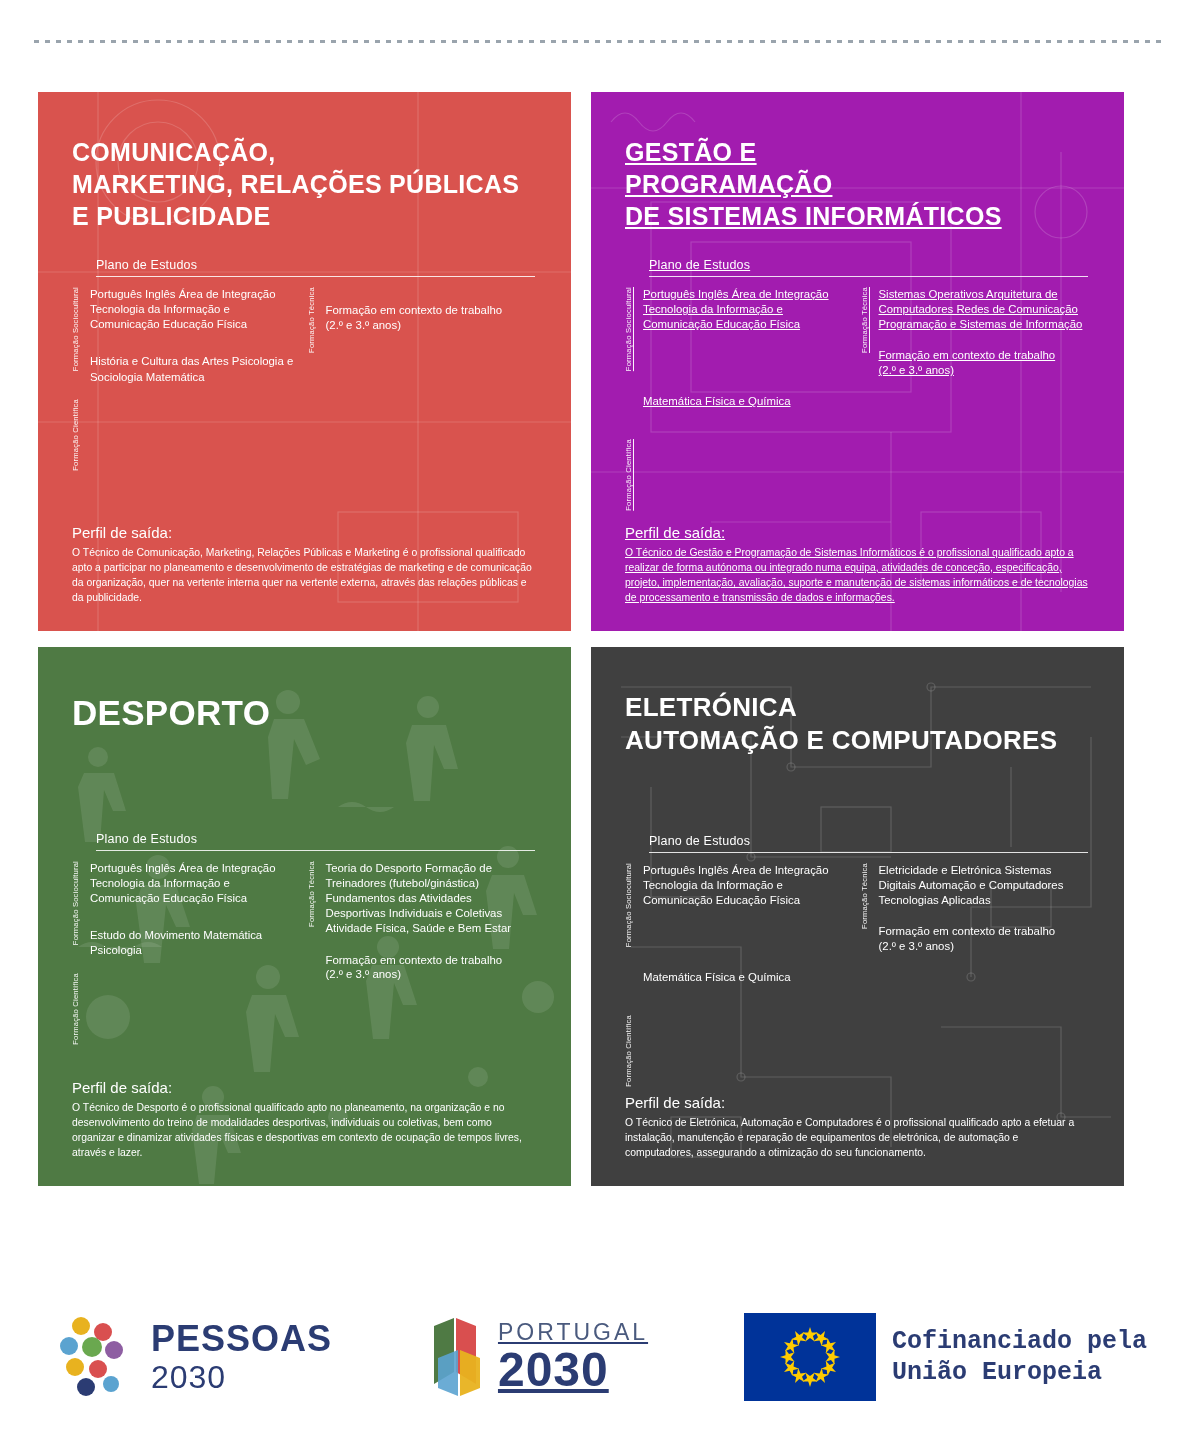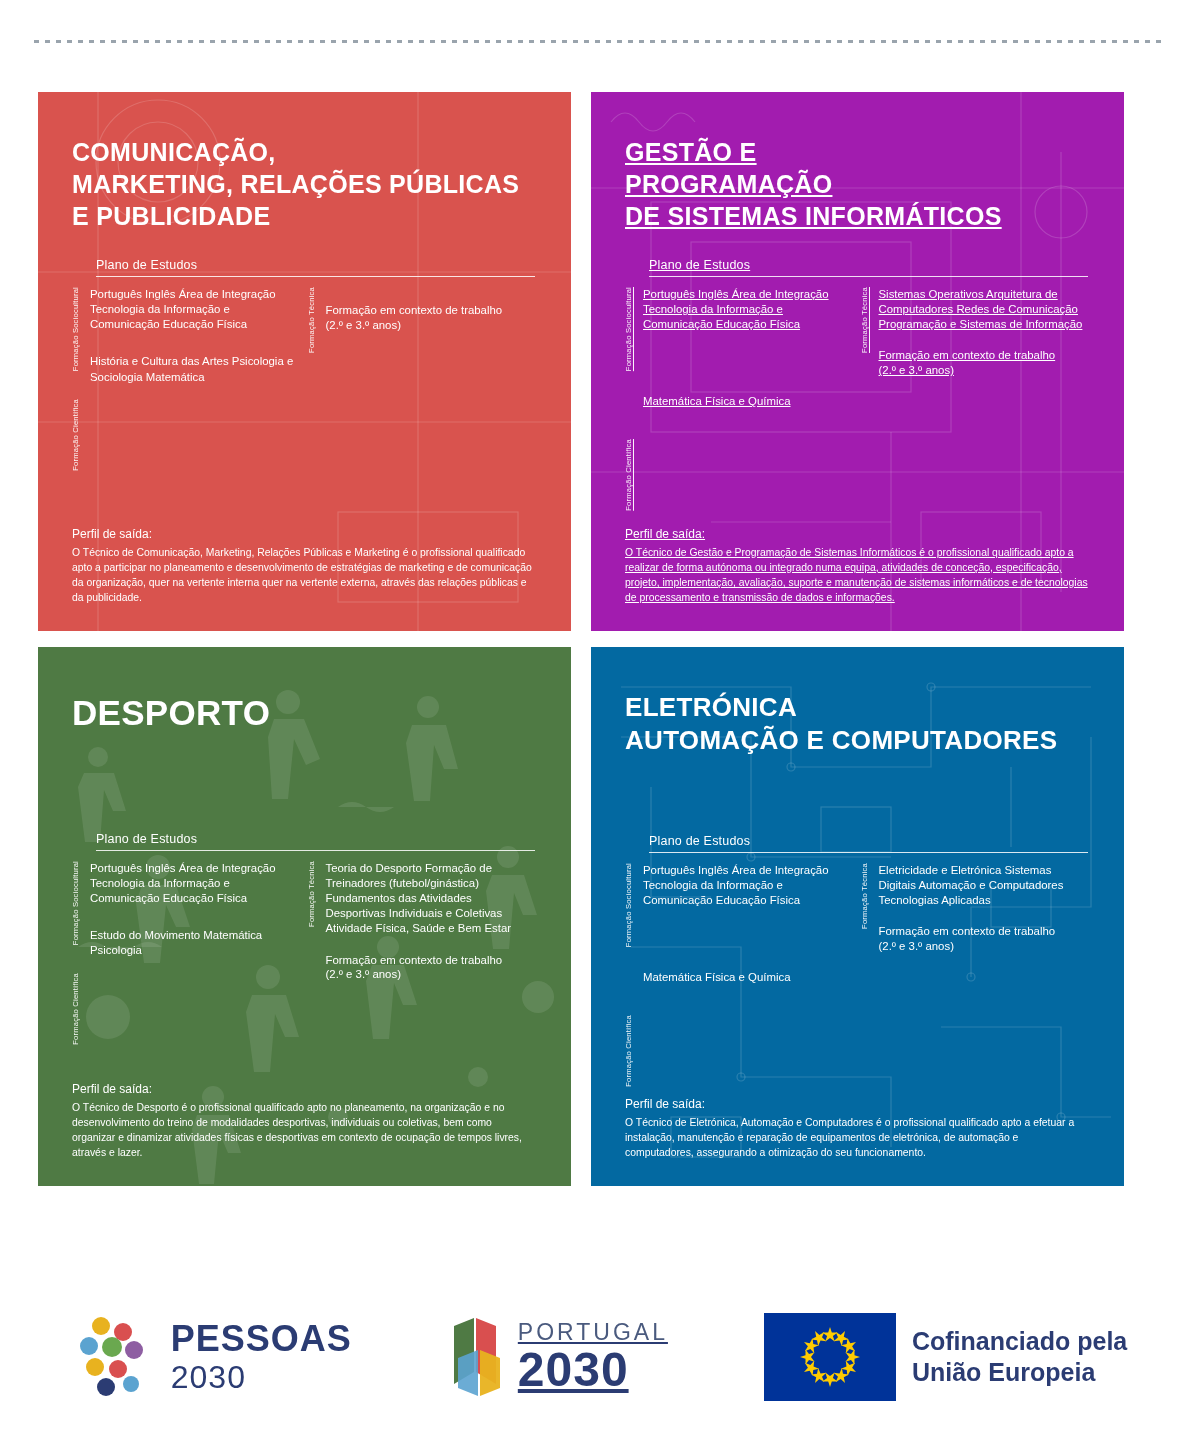--- a/index.html
+++ b/index.html
@@ -119,34 +119,34 @@
     font-size: 11.4px;
     line-height: 1.3;
     margin-top: 16px;
     white-space: pre-line;
   }
 
   .profile {
     margin-top: auto;
   }
   .profile-title {
-    font-size: 12px;
+    font-size: 15px;
     margin-bottom: 4px;
   }
   .profile-text {
     font-size: 10.4px;
     line-height: 1.45;
     max-width: 470px;
   }
 
   
   .card.red    { background: #d9534e; }
   .card.yellow { background: #a21caf; color: #ffffff; text-decoration: underline; }
   .card.green  { background: #4f7a44; }
-  .card.blue   { background: #0369a1; }
+  .card.blue   { background: #404040; }
 
   
   .pattern-lines line, .pattern-lines path, .pattern-lines circle, .pattern-lines rect {
     fill: none;
     stroke: rgba(255,255,255,0.16);
     stroke-width: 1.2;
   }
   .sports-bg path, .sports-bg circle, .sports-bg ellipse, .sports-bg rect {
     fill: rgba(255,255,255,0.10);
     stroke: none;
@@ -197,20 +197,21 @@
   .portugal-text .l2 {
     font-size: 48px;
     font-weight: bold;
     letter-spacing: 1px;
     margin-top: 2px;
   }
   .logo-eu {
     display: flex;
     align-items: center;
     gap: 16px;
+    font-family: Liberation Mono, monospace;
   }
   .eu-flag {
     width: 132px;
     height: 88px;
     background: #003399;
     position: relative;
   }
   .eu-text {
     color: #2b3c73;
     font-size: 25px;

